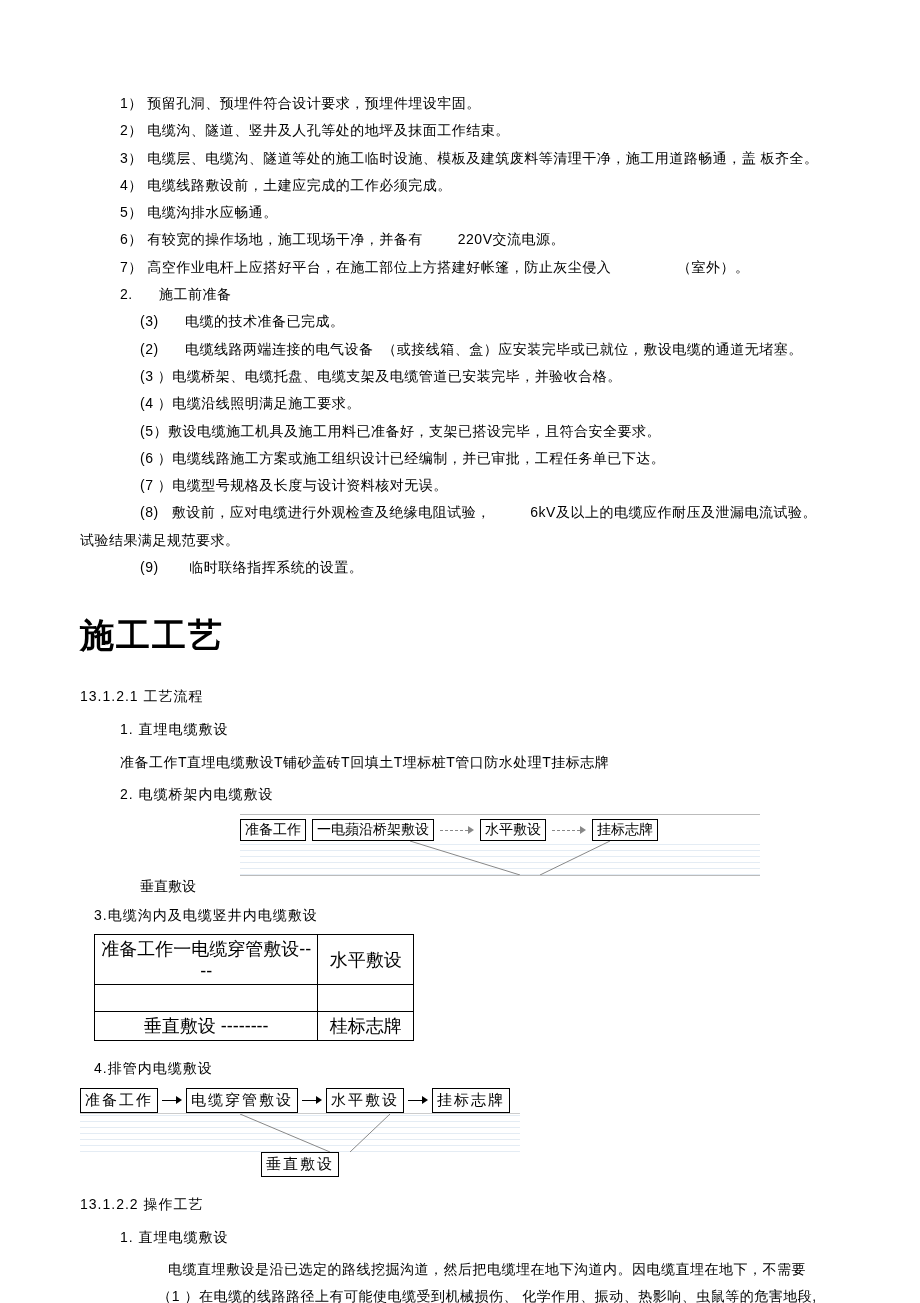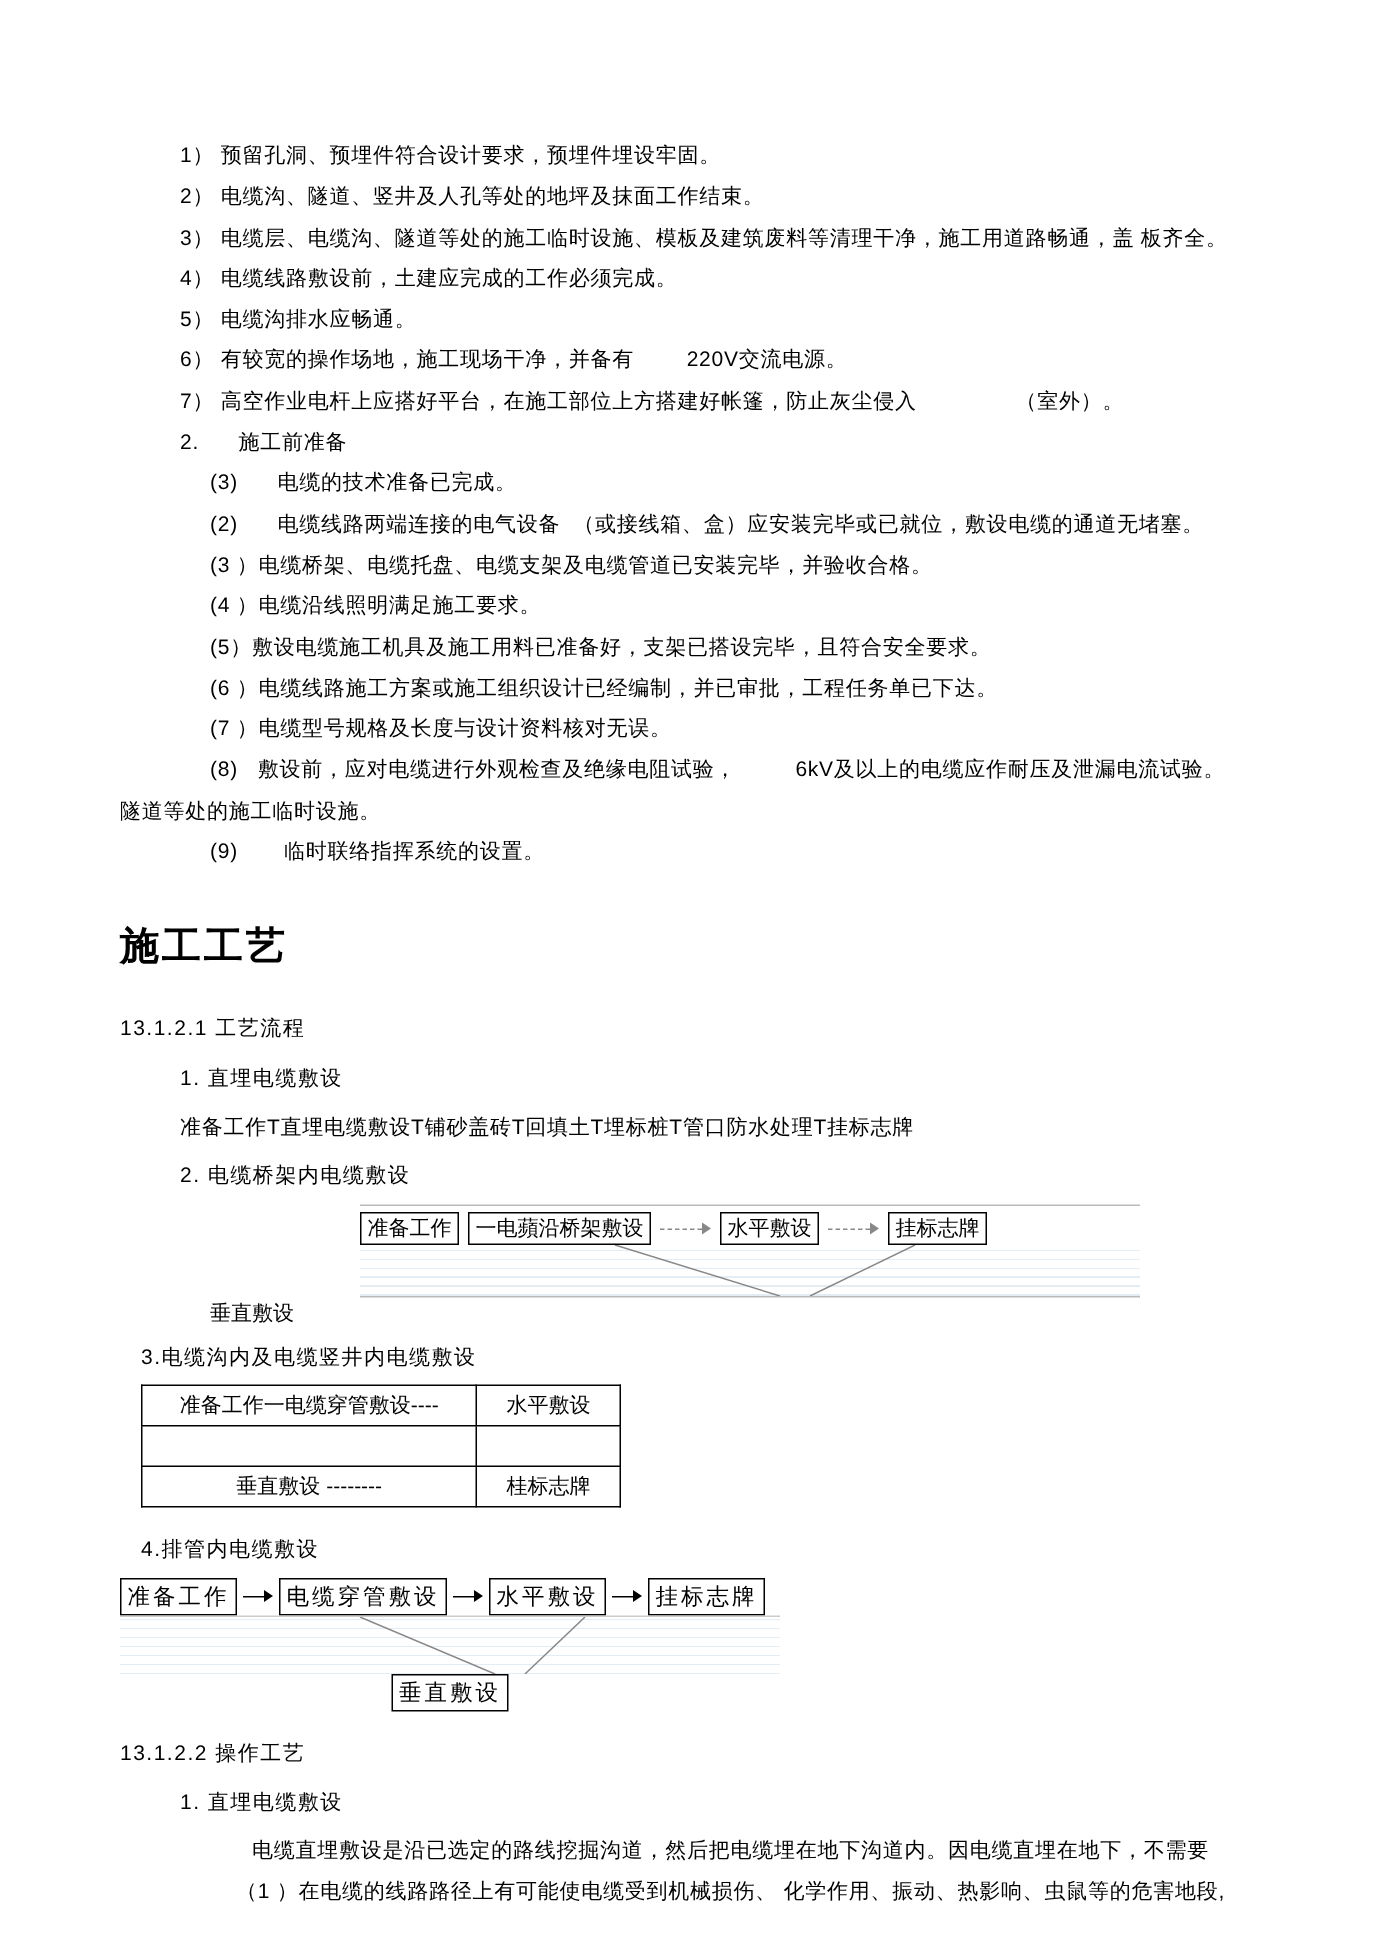--- a/index.html
+++ b/index.html
@@ -16,21 +16,21 @@
   }
   .line {
     font-size: 14px;
     line-height: 1.95;
     letter-spacing: 0.5px;
     white-space: pre;
   }
   .indent1 { padding-left: 40px; }
   .indent2 { padding-left: 60px; }
   h2.section-heading {
-    font-size: 26px;
+    font-size: 34px;
     font-weight: 700;
     margin: 32px 0 24px 0;
     letter-spacing: 2px;
   }
   .sub-num {
     font-size: 14px;
     line-height: 1.9;
     letter-spacing: 1px;
     margin: 6px 0;
   }
@@ -97,21 +97,21 @@
     margin-bottom: 6px;
   }
   
   .diag3-wrap {
     margin-left: 14px;
     width: 320px;
   }
   table.diag3 {
     border-collapse: collapse;
     width: 100%;
-    font-size: 14px;
+    font-size: 18px;
   }
   table.diag3 td {
     border: 1px solid #000;
     padding: 2px 6px;
     text-align: center;
     height: 22px;
   }
   
   .diag4-wrap {
     margin-left: 0;
@@ -182,21 +182,21 @@
   <div class="line indent1">7） 高空作业电杆上应搭好平台，在施工部位上方搭建好帐篷，防止灰尘侵入               （室外）。</div>
   <div class="line indent1">2.      施工前准备</div>
   <div class="line indent2">(3)      电缆的技术准备已完成。</div>
   <div class="line indent2">(2)      电缆线路两端连接的电气设备  （或接线箱、盒）应安装完毕或已就位，敷设电缆的通道无堵塞。</div>
   <div class="line indent2">(3 ）电缆桥架、电缆托盘、电缆支架及电缆管道已安装完毕，并验收合格。</div>
   <div class="line indent2">(4 ）电缆沿线照明满足施工要求。</div>
   <div class="line indent2">(5）敷设电缆施工机具及施工用料已准备好，支架已搭设完毕，且符合安全要求。</div>
   <div class="line indent2">(6 ）电缆线路施工方案或施工组织设计已经编制，并已审批，工程任务单已下达。</div>
   <div class="line indent2">(7 ）电缆型号规格及长度与设计资料核对无误。</div>
   <div class="line indent2">(8)   敷设前，应对电缆进行外观检查及绝缘电阻试验，         6kV及以上的电缆应作耐压及泄漏电流试验。</div>
-  <div class="line">隧道等处的施工临时设施。</div>
+  <div class="line">试验结果满足规范要求。</div>
   <div class="line indent2">(9)       临时联络指挥系统的设置。</div>
 
   <h2 class="section-heading">施工工艺</h2>
 
   <div class="sub-num">13.1.2.1    工艺流程</div>
   <div class="sub-num sub-indent">1.   直埋电缆敷设</div>
   <div class="flow-text">准备工作T直埋电缆敷设T铺砂盖砖T回填土T埋标桩T管口防水处理T挂标志牌</div>
   <div class="sub-num sub-indent">2.   电缆桥架内电缆敷设</div>
 
   <div class="diag2-wrap">

